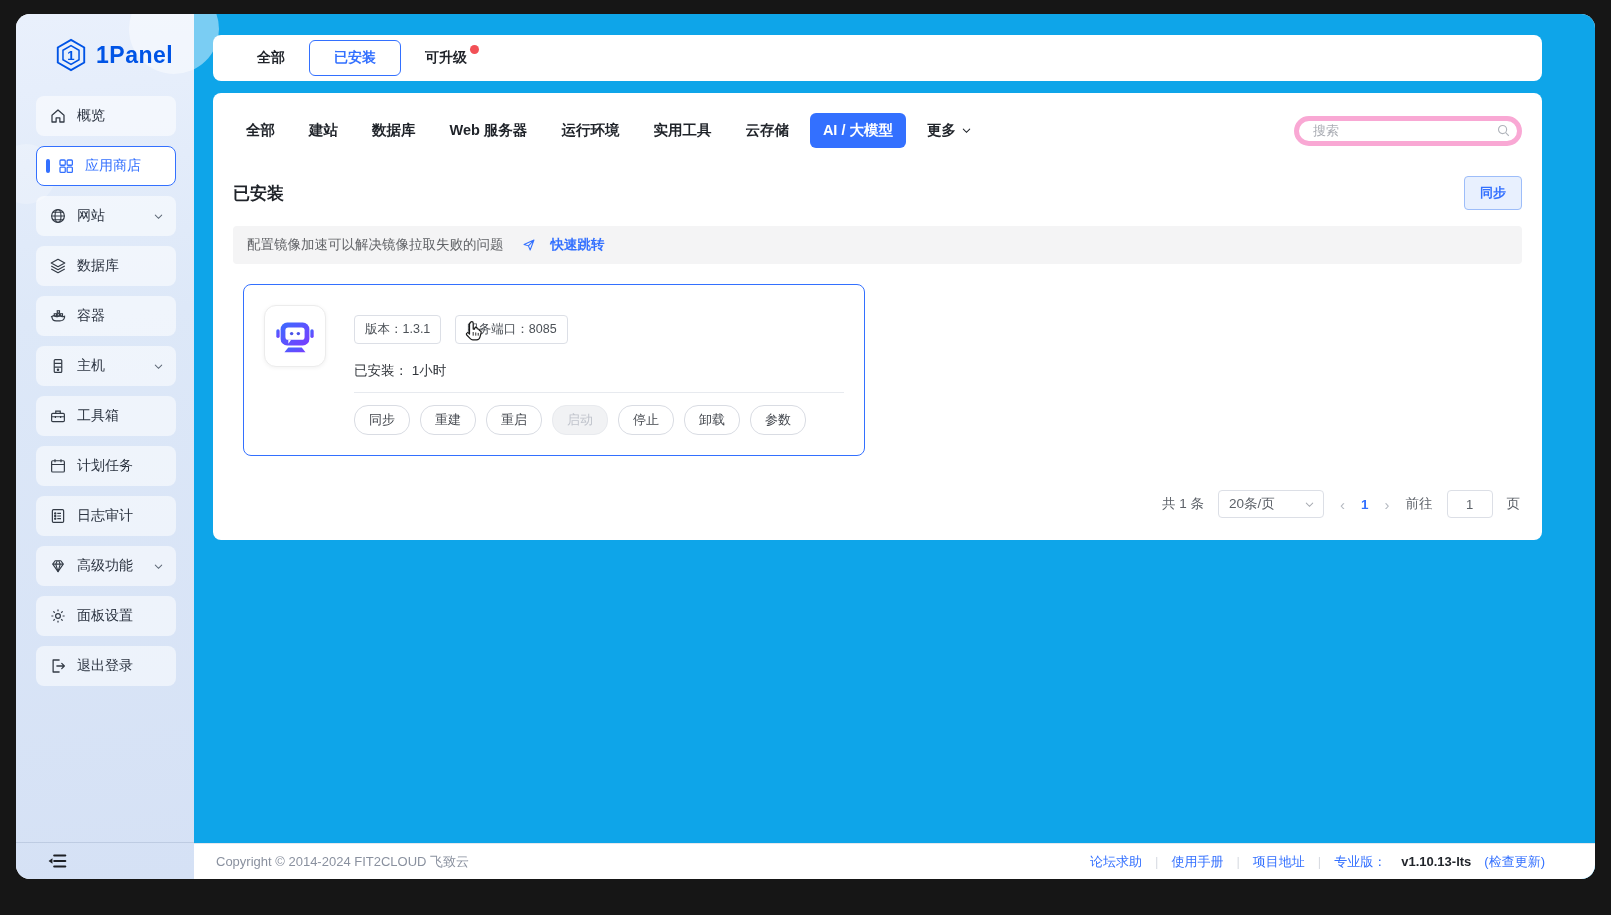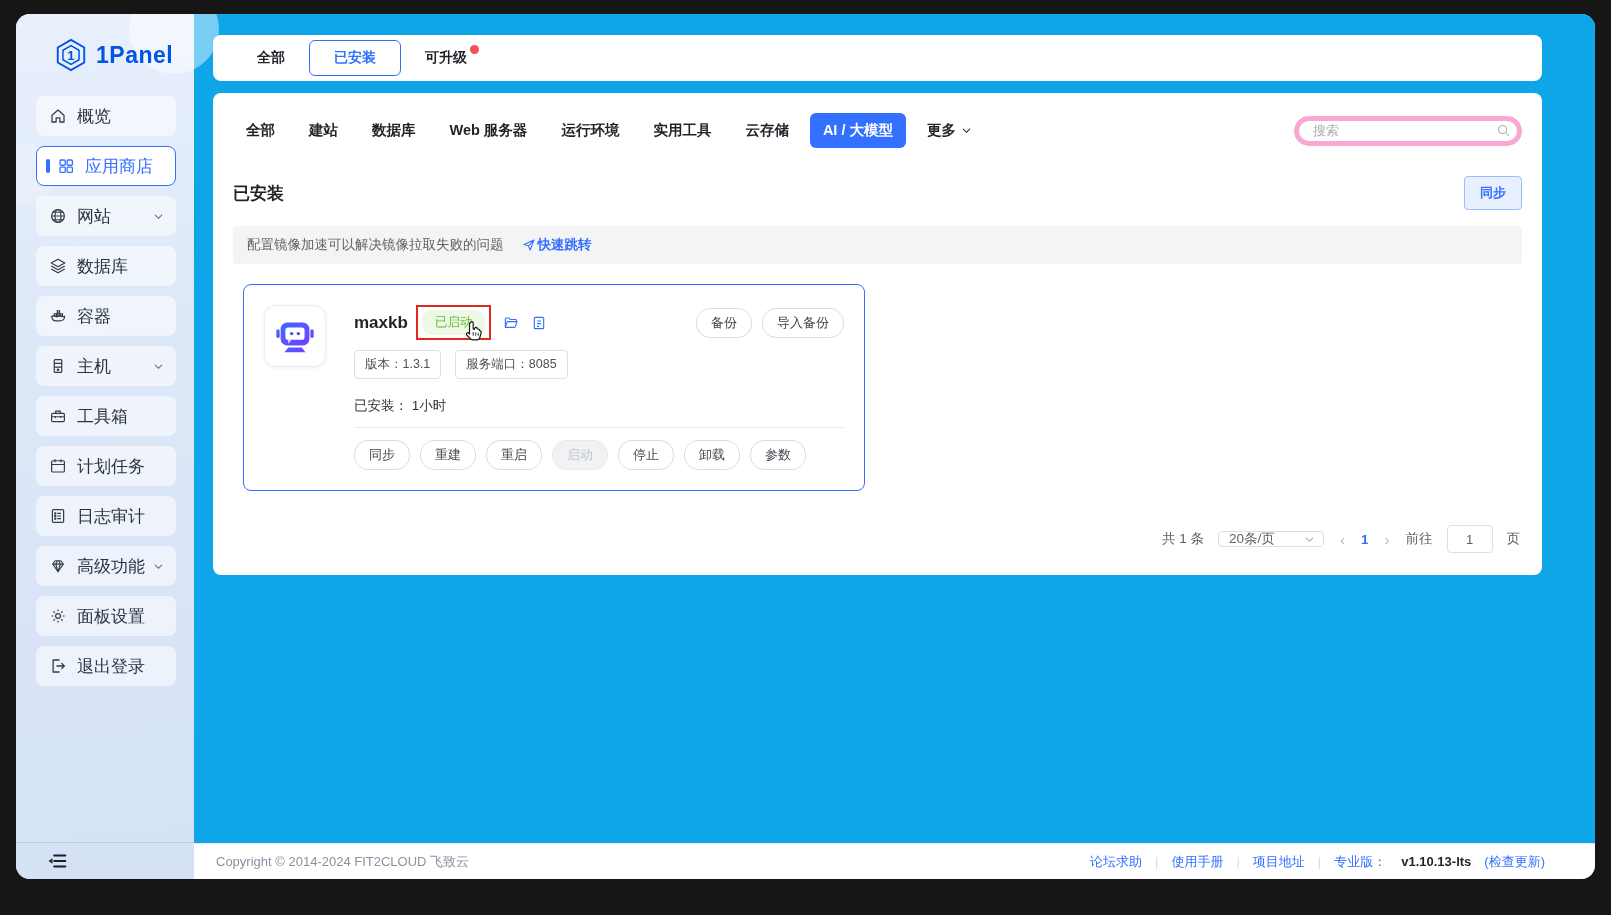--- a/index.html
+++ b/index.html
@@ -5,21 +5,21 @@
   * { margin:0; padding:0; box-sizing:border-box; }
   html,body { width:1611px; height:915px; background:#161616; font-family:"Liberation Sans","DejaVu Sans",sans-serif; overflow:hidden; }
   .window { position:absolute; left:16px; top:14px; width:1579px; height:865px; background:#fff; border-radius:14px; overflow:hidden; display:flex; }
 
   
   .sidebar { width:178px; flex:0 0 178px; background:linear-gradient(175deg,#e9f0fc 0%,#dde8f8 35%,#d5e1f5 100%); display:flex; flex-direction:column; position:relative; }
   .sidebar .deco { position:absolute; border-radius:50%; background:rgba(255,255,255,.45); }
   .logo-row { display:flex; align-items:center; gap:8px; padding:24px 0 20px 38px; position:relative; }
   .logo-text { font-size:23px; font-weight:bold; color:#0054e6; letter-spacing:.5px; font-style:normal; }
   .menu { flex:1; padding:4px 0; position:relative; }
-  .menu-item { height:40px; margin:0 18px 10px 20px; border-radius:8px; background:rgba(255,255,255,.55); display:flex; align-items:center; padding:0 12px 0 13px; font-size:17px; color:#2b3340; cursor:pointer; }
+  .menu-item { height:40px; margin:0 18px 10px 20px; border-radius:8px; background:rgba(255,255,255,.55); display:flex; align-items:center; padding:0 12px 0 13px; font-size:14px; color:#2b3340; cursor:pointer; }
   .menu-item .mi-icon { width:18px; height:18px; margin-right:10px; color:#333b46; flex:0 0 18px; }
   .menu-item.active { background:#fff; border:1px solid #3370ff; color:#3370ff; }
   .menu-item.active .mi-icon { color:#3370ff; }
   .active-bar { width:4px; height:14px; border-radius:2px; background:#3370ff; margin:0 7px 0 -4px; }
   .mi-chevron { margin-left:auto; color:#5f6a78; width:11px; height:11px; }
   .sidebar-footer { height:37px; border-top:1px solid rgba(120,140,170,.25); display:flex; align-items:center; padding-left:30px; }
   .collapse-btn { width:22px; height:22px; color:#1c1f24; cursor:pointer; }
 
   
   .main { flex:1; display:flex; flex-direction:column; background:#0ea5e9; min-width:0; }
@@ -41,21 +41,21 @@
   .search-wrap { margin-left:auto; position:relative; }
   .search-input { width:228px; height:30px; border:5px solid #f9a8d4; border-radius:16px; padding:0 32px 0 14px; font-size:13px; color:#333; outline:none; background:#fff; }
   .search-input::placeholder { color:#a8abb2; }
   .search-icon { position:absolute; right:11px; top:7px; width:15px; height:15px; color:#b0b4bb; }
 
   .section-row { display:flex; align-items:center; margin-bottom:16px; }
   .section-title { font-size:17px; font-weight:bold; color:#1f2329; }
   .sync-btn { margin-left:auto; background:#e8f0fe; border:1px solid #9dbdf9; color:#3370ff; font-size:13px; font-weight:600; border-radius:4px; padding:7px 15px; cursor:pointer; }
 
   .notice-bar { background:#f4f4f5; border-radius:4px; padding:10px 14px; display:flex; align-items:center; font-size:13.5px; color:#606266; margin-bottom:20px; }
-  .notice-link { display:flex; align-items:center; gap:2px; color:#3370ff; font-weight:600; margin-left:18px; cursor:pointer; }
+  .notice-link { display:flex; align-items:center; gap:15px; color:#3370ff; font-weight:600; margin-left:18px; cursor:pointer; }
   .notice-link .nl-icon { width:14px; height:14px; }
 
   
   .app-card { width:622px; margin-left:10px; border:1px solid #3370ff; border-radius:8px; background:#fff; padding:20px; display:flex; margin-bottom:20px; }
   .app-icon-box { width:62px; height:62px; border:1px solid #ececec; border-radius:12px; background:#fff; box-shadow:0 1px 4px rgba(0,0,0,.06); display:flex; align-items:center; justify-content:center; flex:0 0 62px; }
   .app-body { flex:1; margin-left:28px; min-width:0; }
   .title-row { display:flex; align-items:center; }
   .app-name { font-size:17px; font-weight:bold; color:#1f2329; }
   .annot-box { border:2px solid #df291e; padding:3px 4px; margin-left:8px; display:inline-flex; }
   .status-badge { background:#edf8e6; color:#63bb36; font-size:12.5px; border-radius:11px; padding:4px 13px; white-space:nowrap; }
@@ -64,21 +64,21 @@
   .pill-btn { background:#fff; border:1px solid #d9dce3; border-radius:14px; padding:5px 14px; font-size:13px; color:#42464d; cursor:pointer; white-space:nowrap; }
   .pill-btn.disabled { background:#f1f2f4; border-color:#e8eaee; color:#c0c4cc; cursor:not-allowed; }
   .tag-row { display:flex; gap:14px; margin-top:10px; }
   .tag-box { border:1px solid #dcdfe6; border-radius:4px; padding:5px 10px; font-size:12.5px; color:#4c5157; white-space:nowrap; }
   .installed-row { margin-top:18px; font-size:13.5px; color:#30343a; }
   .card-divider { border:none; border-top:1px solid #e7eaef; margin:12px 0 12px 0; }
   .actions-row { display:flex; gap:10px; }
 
   
   .pagination { display:flex; align-items:center; justify-content:flex-end; gap:14px; font-size:13.5px; color:#5c6168; padding:14px 2px 4px 0; }
-  .pagesize-select { width:106px; height:16px; border:1px solid #dcdfe6; border-radius:4px; display:flex; align-items:center; padding:0 8px 0 10px; color:#5c6168; cursor:pointer; background:#fff; }
+  .pagesize-select { width:106px; height:28px; border:1px solid #dcdfe6; border-radius:4px; display:flex; align-items:center; padding:0 8px 0 10px; color:#5c6168; cursor:pointer; background:#fff; }
   .pagesize-select .mi-chevron { color:#a8abb2; margin-left:auto; }
   .pg-arrow { color:#b4b9c0; font-size:15px; padding:0 2px; cursor:pointer; }
   .pg-num { color:#3370ff; font-weight:bold; cursor:pointer; }
   .goto-input { width:46px; height:28px; border:1px solid #dcdfe6; border-radius:4px; text-align:center; font-size:13px; color:#5c6168; outline:none; }
 
   
   .footer { height:36px; background:#fff; border-top:1px solid #e4e7ed; display:flex; align-items:center; padding:0 50px 0 22px; font-size:13px; }
   .copyright { color:#8a919f; }
   .footer-links { margin-left:auto; display:flex; align-items:center; gap:13px; }
   .f-link { color:#3370ff; cursor:pointer; }
@@ -329,39 +329,20 @@
               <rect x="40" y="17" width="3.5" height="9" rx="1.7" fill="url(#mg)"></rect>
               <path d="M17 36 h14 l4 5 h-22 z" fill="url(#mg)"></path>
               <rect x="14" y="15" width="20" height="13" rx="3" fill="#fff"></rect>
               <path d="M20 28 l-3 4 v-4 z" fill="#fff"></path>
               <circle cx="20.5" cy="21.5" r="1.8" fill="#4a52e8"></circle>
               <circle cx="27.5" cy="21.5" r="1.8" fill="#4a52e8"></circle>
             </svg>
           </div>
 
           <div class="app-body">
-            <div class="title-row">
-              <span class="app-name">maxkb</span>
-              <span class="annot-box">
-                <span class="status-badge">已启动</span>
-              </span>
-              <svg class="mini-icon" viewBox="0 0 24 24">
-                  <path d="M3.5 18.5 V6 c0-.8.6-1.5 1.5-1.5 h4.2 L11 6.8 h8 c.9 0 1.5.7 1.5 1.5 v1.2 M3.5 18.5 L6 11 c.2-.6.8-1 1.4-1 H21 l-2.5 7.4 c-.2.6-.8 1.1-1.4 1.1 H3.5 Z" fill="none" stroke="currentColor" stroke-width="1.7" stroke-linejoin="round"></path>
-                </svg>
-              <svg class="mini-icon" viewBox="0 0 24 24">
-                  <g fill="none" stroke="currentColor" stroke-width="1.7">
-                    <rect x="5" y="3.5" width="14" height="17" rx="1.5"></rect>
-                    <path d="M9 9 H15 M9 13 H15 M9 17 H12"></path>
-                  </g>
-                </svg>
-              <div class="title-actions">
-                <button class="pill-btn">备份</button>
-                <button class="pill-btn">导入备份</button>
-              </div>
-            </div>
 
             <div class="tag-row">
               <span class="tag-box"><span>版本：</span><span>1.3.1</span></span>
               <span class="tag-box"><span>服务端口：</span><span>8085</span></span>
             </div>
 
             <div class="installed-row">
               <span>已安装：</span>
               <span>1小时</span>
             </div>

